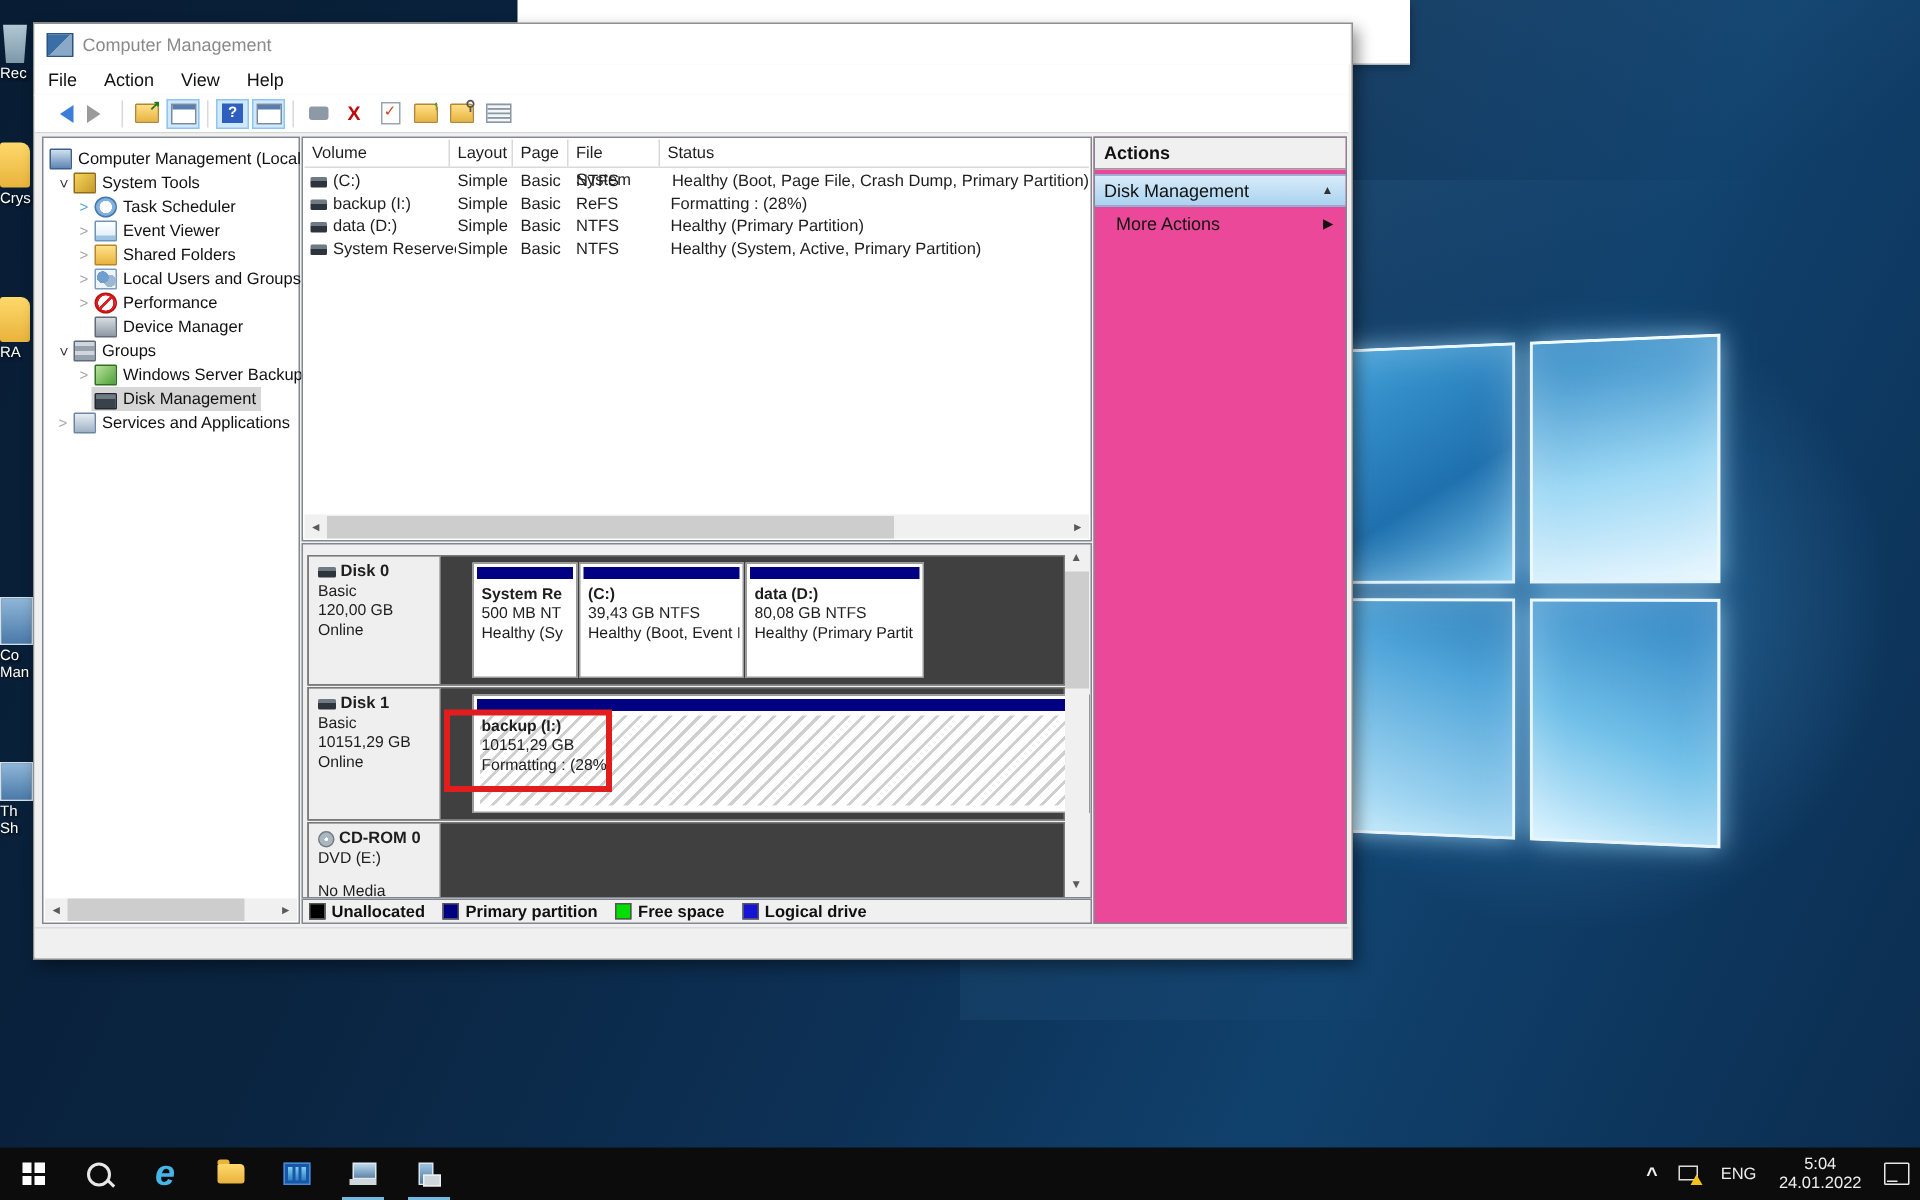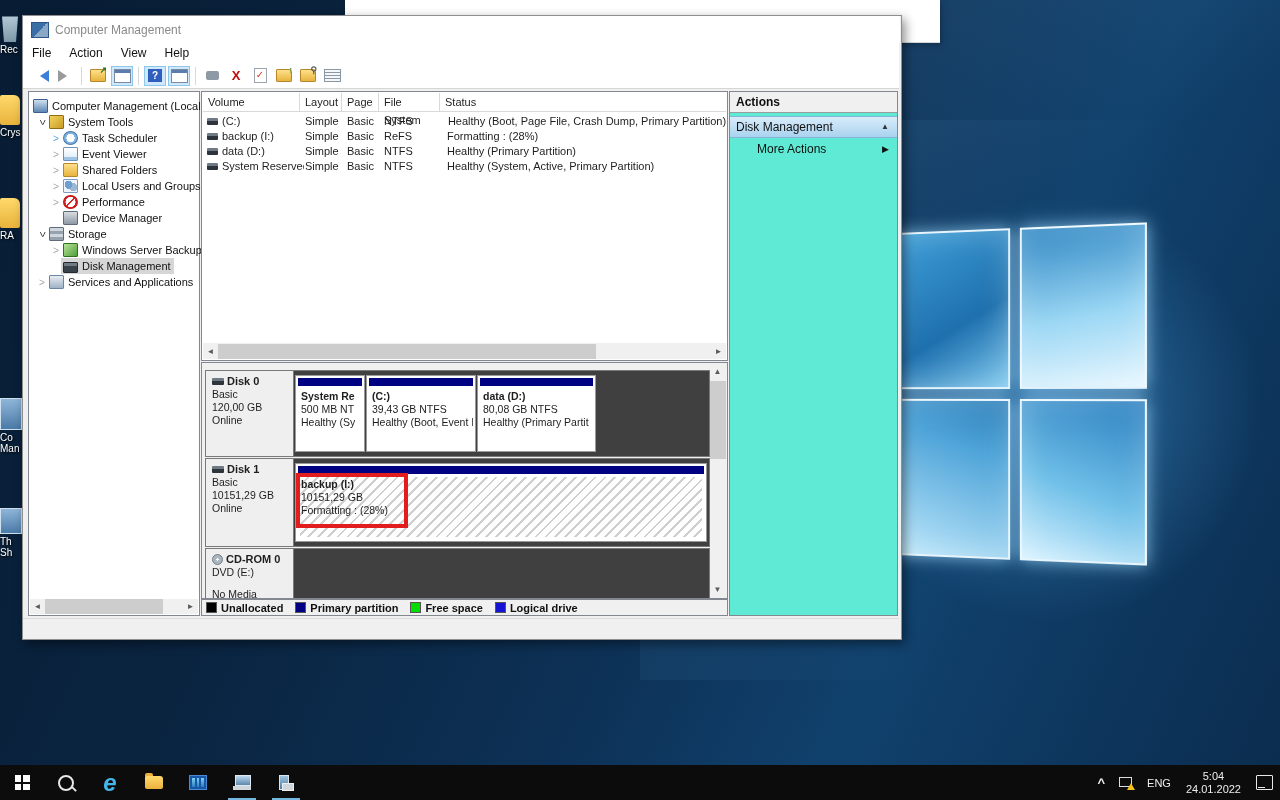--- a/index.html
+++ b/index.html
@@ -102,41 +102,41 @@
   
   #diskbox{left:178px;top:273px;width:527px;height:237px;background:#f0f0f0;border:1px solid #828790;box-sizing:border-box;}
   .vscroll{position:absolute;right:1px;top:1px;width:16px;bottom:1px;background:#f0f0f0;}
   .vscroll .sbthumbv{position:absolute;left:0;right:0;top:17px;height:78px;background:#cdcdcd;}
   .diskrow{position:absolute;left:3px;width:503px;border:1px solid #7a7a7a;background:#404040;}
   .dlabel{position:absolute;left:0;top:0;bottom:0;width:88px;border-right:1px solid #7a7a7a;
     background:#efefef;font-size:10.5px;color:#1e1e1e;padding:4px 0 0 6px;box-sizing:border-box;line-height:13px;}
   .dlabel .dname{font-weight:bold;font-size:11px;display:flex;align-items:center;}
   .dslab{width:12px;height:7px;background:linear-gradient(#6f7a85 0 40%,#2e343b 40%);margin-right:3px;border-radius:1px;}
   .dcd{width:11px;height:11px;border-radius:50%;background:radial-gradient(circle,#fff 18%,#aab6c0 20% 90%,#7d8893 91%);margin-right:3px;border:1px solid #707a84;box-sizing:border-box;}
-  .part{position:absolute;top:4px;bottom:4px;background:#fff;border:1px solid #9a9a9a;box-sizing:border-box;}
+  .part{position:absolute;top:4px;bottom:4px;background:#fff;border:1px solid #9a9a9a;box-sizing:border-box;margin-left:20px;}
   .pband{position:absolute;left:2px;right:2px;top:2px;height:8px;background:#000082;}
   .ptxt{position:absolute;left:5px;top:14px;font-size:10.5px;line-height:13px;color:#1e1e1e;white-space:nowrap;overflow:hidden;right:2px;}
   .ptxt .pt1{font-weight:bold;}
   .hatch{position:absolute;left:4px;right:4px;top:13px;bottom:4px;
     background:repeating-linear-gradient(135deg,#ffffff 0 5px,#cfcfcf 5px 7px);}
   .redbox{position:absolute;border:4px solid #e21d1d;background:transparent;z-index:3;}
   
   #legendbar{left:178px;top:510px;width:527px;height:17px;background:#f0f0f0;border:1px solid #828790;
     box-sizing:border-box;display:flex;align-items:center;padding-left:4px;font-size:11px;font-weight:600;color:#111;}
   .lgitem{display:flex;align-items:center;margin-right:12px;}
   .sw{width:9px;height:9px;margin-right:4px;border:1px solid #555;}
   
-  #actpane{left:706px;top:2px;width:169px;height:525px;background:#5eead4;border:1px solid #828790;box-sizing:border-box;}
+  #actpane{left:706px;top:2px;width:169px;height:525px;background:#ec4899;border:1px solid #828790;box-sizing:border-box;}
   #acthead{position:absolute;left:0;top:0;right:0;height:20px;background:#f0f0f0;border-bottom:1px solid #9b9b9b;
     font-size:12px;font-weight:bold;color:#111;line-height:20px;padding-left:6px;}
   #actsel{position:absolute;left:0;top:24px;right:0;height:20px;
     background:linear-gradient(#d9ecfa,#a9d2ef);border-top:1px solid #84b6da;border-bottom:1px solid #84b6da;
     font-size:12px;color:#111;line-height:20px;padding-left:6px;}
   #actsel .caret{position:absolute;right:8px;top:0;font-size:8px;color:#333;}
-  #actmore{position:absolute;left:0;top:48px;right:0;height:19px;font-size:12px;color:#111;line-height:19px;padding-left:27px;}
+  #actmore{position:absolute;left:0;top:48px;right:0;height:19px;font-size:12px;color:#111;line-height:19px;padding-left:14px;}
   #actmore .caret{position:absolute;right:8px;top:0;font-size:9px;color:#111;}
   
   #statusbar{left:0;top:602px;width:876px;height:19px;background:#f0f0f0;border-top:1px solid #dcdcdc;}
   
   #taskbar{left:0;top:765px;width:1280px;height:35px;background:#0c0c0c;z-index:50;display:flex;align-items:center;}
   .tk{width:44px;height:35px;display:flex;align-items:center;justify-content:center;position:relative;}
   .tk .ul{position:absolute;bottom:0;left:8px;right:8px;height:2px;background:#76b9e0;}
   .winflag{width:15px;height:15px;display:grid;grid-template-columns:1fr 1fr;grid-template-rows:1fr 1fr;gap:2px;}
   .winflag i{background:#fdfdfd;}
   .searchg{width:12px;height:12px;border:2px solid #e8e8e8;border-radius:50%;position:relative;}
@@ -304,21 +304,21 @@
           <span class="ticon ic-perf"></span>
           <span>Performance</span>
         </div>
         <div class="titem" style="top:118px;left:32px;">
           <span class="ticon ic-device"></span>
           <span>Device Manager</span>
         </div>
         <div class="titem" style="top:134px;left:8px;">
           <span class="chev open">&gt;</span>
           <span class="ticon ic-storage"></span>
-          <span>Storage</span>
+          <span>Groups</span>
         </div>
         <div class="titem" style="top:150px;left:22px;">
           <span class="chev">&gt;</span>
           <span class="ticon ic-backup"></span>
           <span>Windows Server Backup</span>
         </div>
         <div class="titem" style="top:166px;left:32px;">
           <span class="tsel" style="display:flex;align-items:center;height:16px;">
             <span class="ticon ic-disk"></span>
             <span>Disk Management</span>

